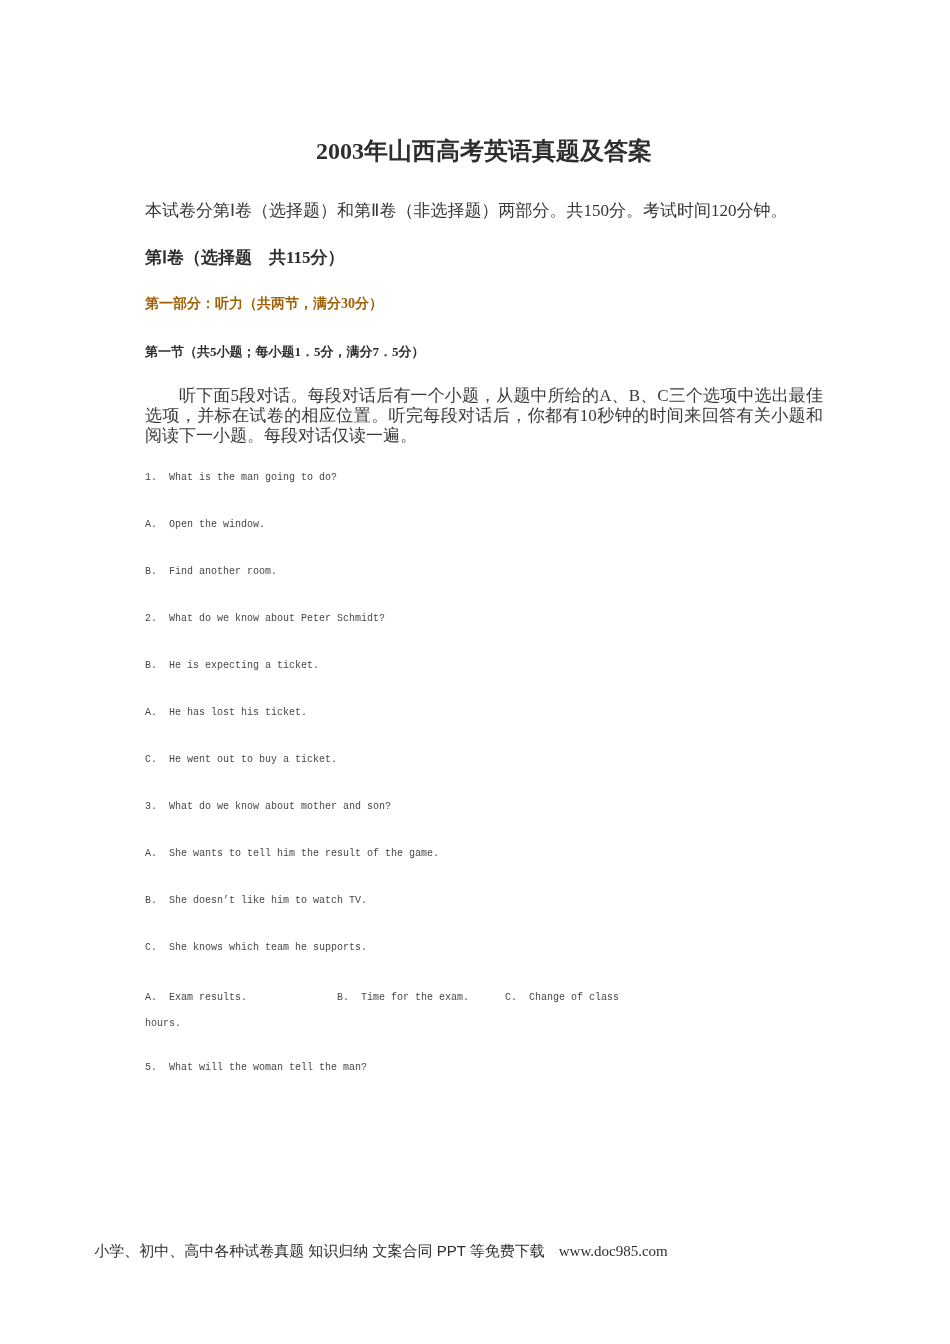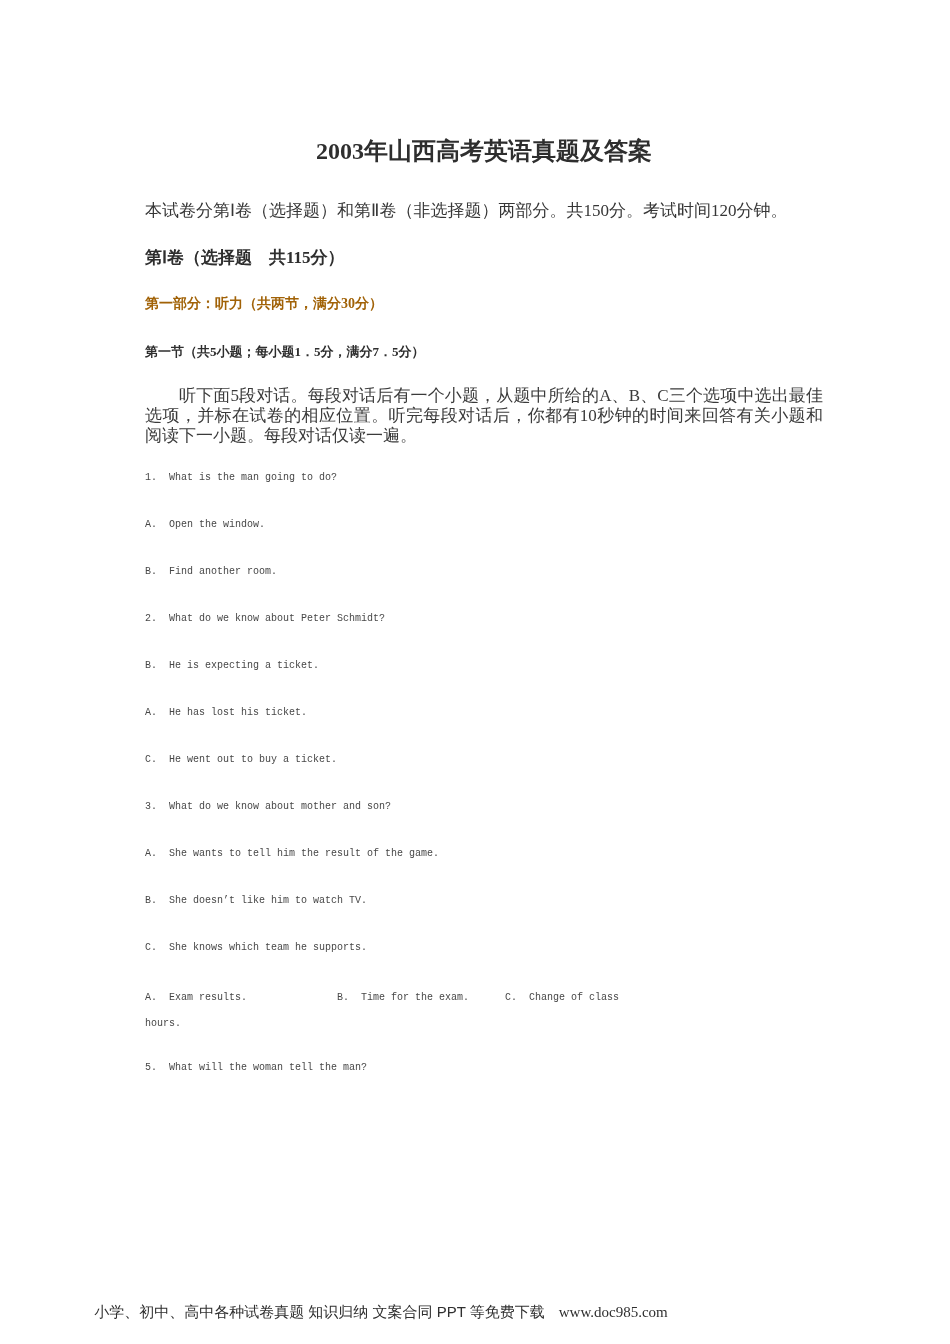--- a/index.html
+++ b/index.html
@@ -78,21 +78,21 @@
     white-space: pre-wrap;
     color: #474747;
   }
   .qline.qwrap {
     line-height: 26px;
     margin-bottom: 21px;
   }
   .footer {
     position: absolute;
     left: 0;
-    top: 1301px;
+    top: 1240px;
     width: 762px;
     text-align: center;
     font-size: 15px;
     line-height: 22px;
     color: #2f2f2f;
     white-space: nowrap;
   }
   .footer .footer-text {
     font-family: "Liberation Sans", sans-serif;
   }

